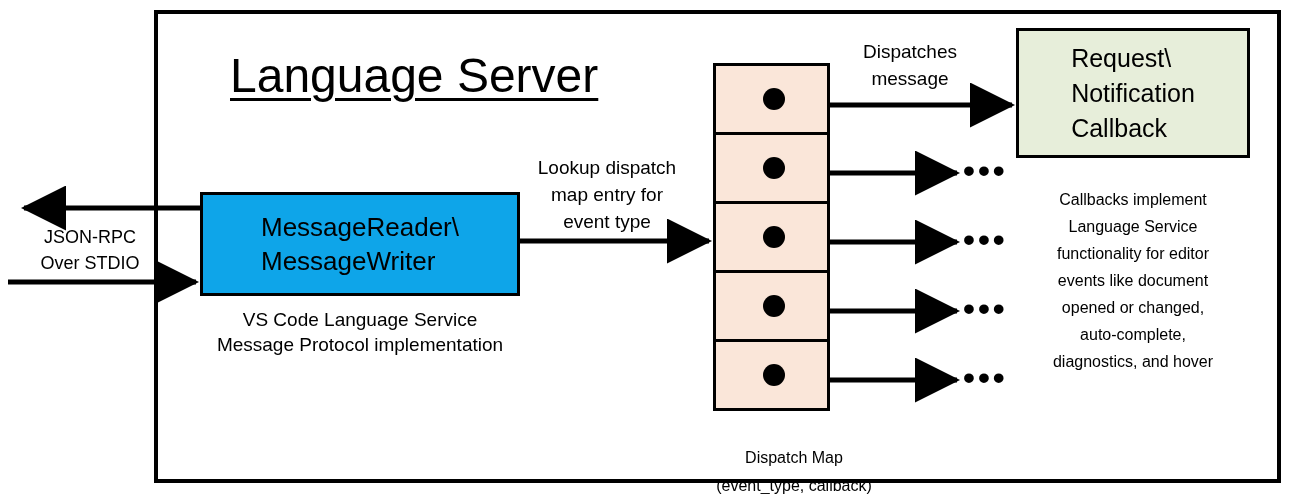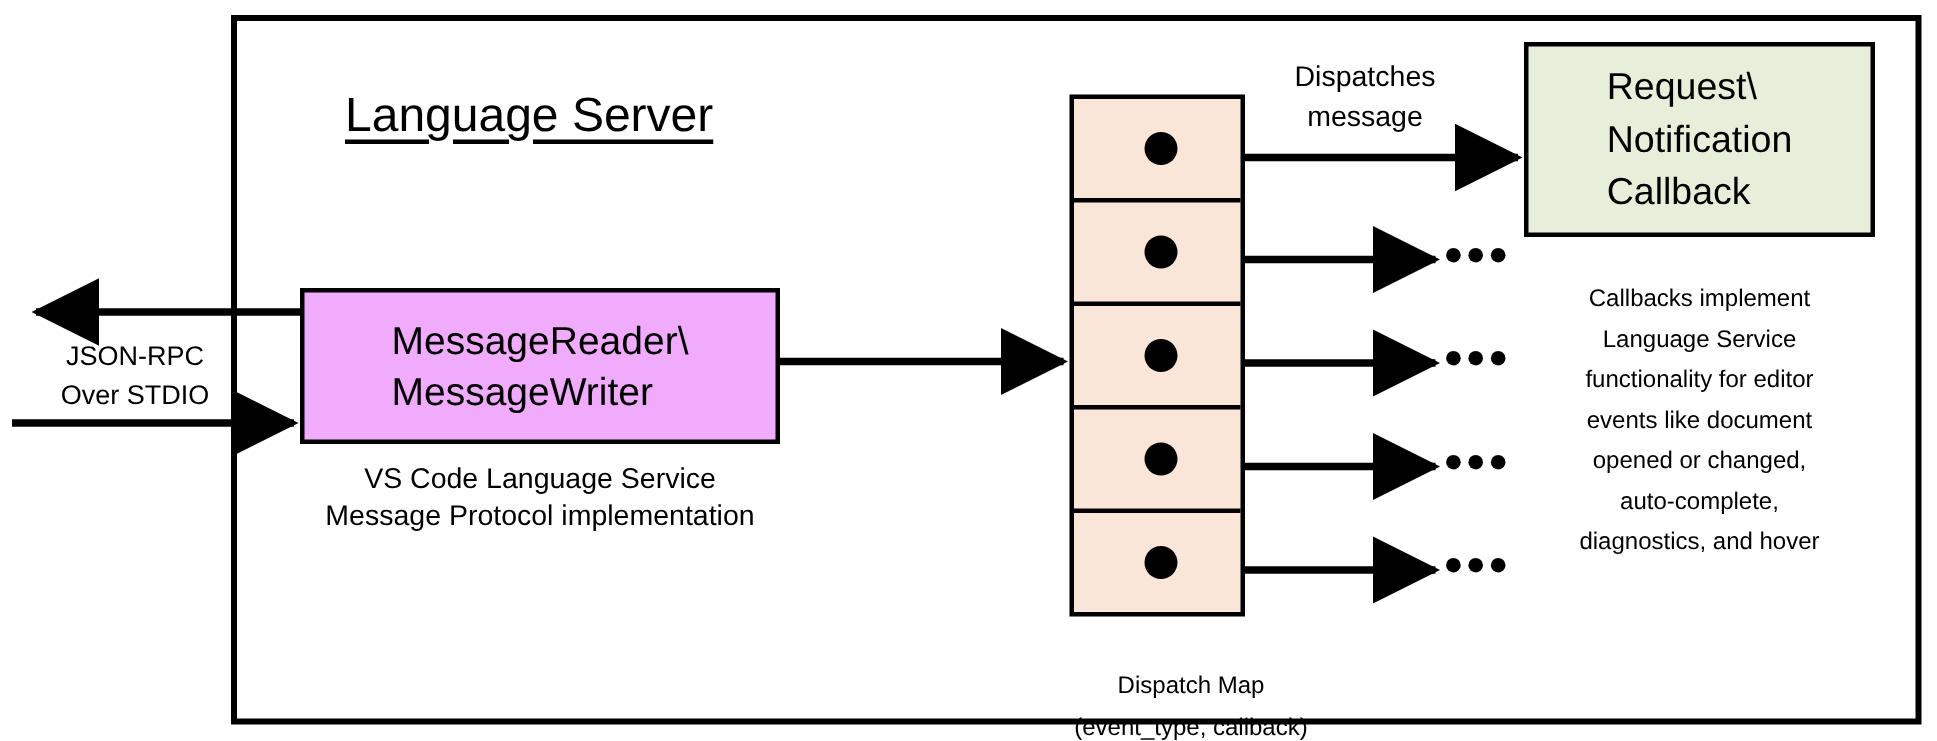--- a/index.html
+++ b/index.html
@@ -30,21 +30,21 @@
     border: 4px solid #000000;
     box-sizing: border-box;
     background: transparent;
   }
 
   
   #server-title {
     position: absolute;
     left: 230px;
     top: 52px;
-    font-size: 32px;
+    font-size: 48px;
     line-height: 48px;
     white-space: nowrap;
     text-decoration: underline;
     text-underline-offset: 6px;
     text-decoration-thickness: 3px;
   }
 
   
   .node-box {
     position: absolute;
@@ -59,21 +59,21 @@
     font-size: 26px;
     line-height: 34px;
     white-space: pre-line;
   }
 
   #message-reader-box {
     left: 200px;
     top: 192px;
     width: 320px;
     height: 104px;
-    background: #f0abfc;
+    background: #0ea5e9;
   }
 
   #callback-box {
     left: 1016px;
     top: 28px;
     width: 234px;
     height: 130px;
     background: #e7eeda;
   }
   #callback-box .node-text { font-size: 25px; line-height: 35px; }
@@ -235,20 +235,23 @@
   <div id="message-reader-box" class="node-box">
     <div class="node-text">MessageReader\
 MessageWriter</div>
   </div>
   <div id="message-reader-caption" class="caption">VS Code Language Service
 Message Protocol implementation</div>
 
   <div id="stdio-label" class="edge-label">JSON-RPC
 Over STDIO</div>
 
+  <div id="lookup-label" class="edge-label">Lookup dispatch
+map entry for
+event type</div>
 
   <div id="dispatches-label" class="edge-label">Dispatches
 message</div>
 
   <div id="dispatch-map">
     <div class="map-row">
       <span class="map-dot"></span>
     </div>
     <div class="map-row">
       <span class="map-dot"></span>

